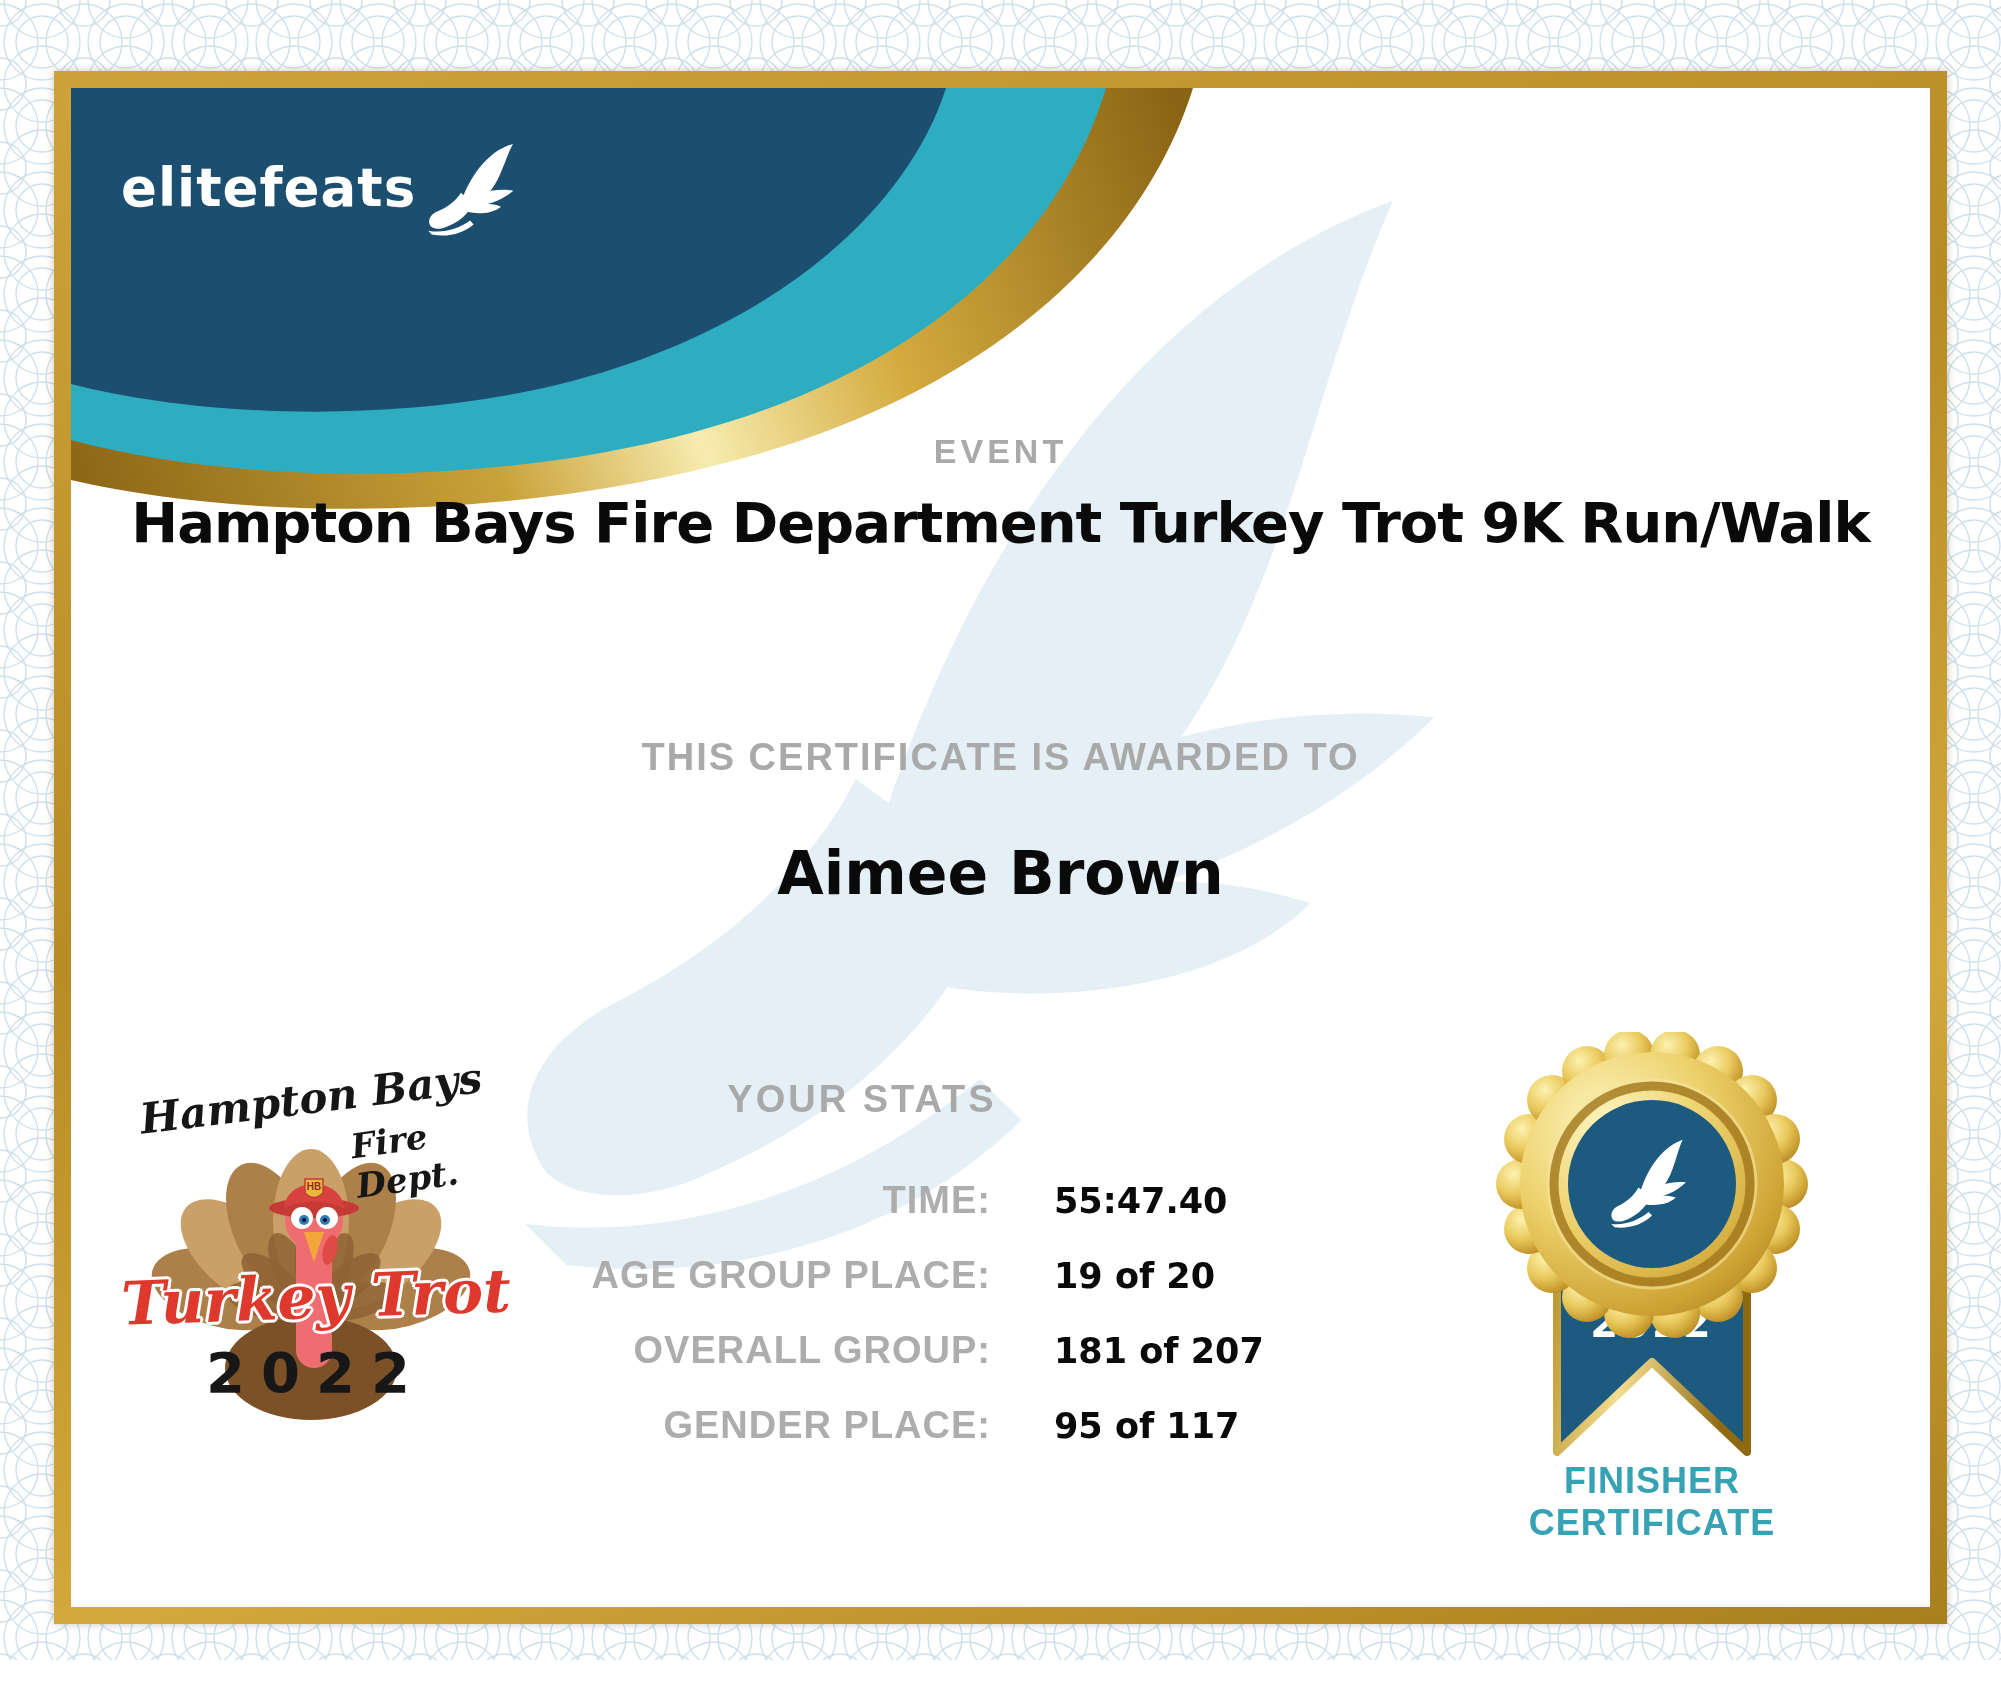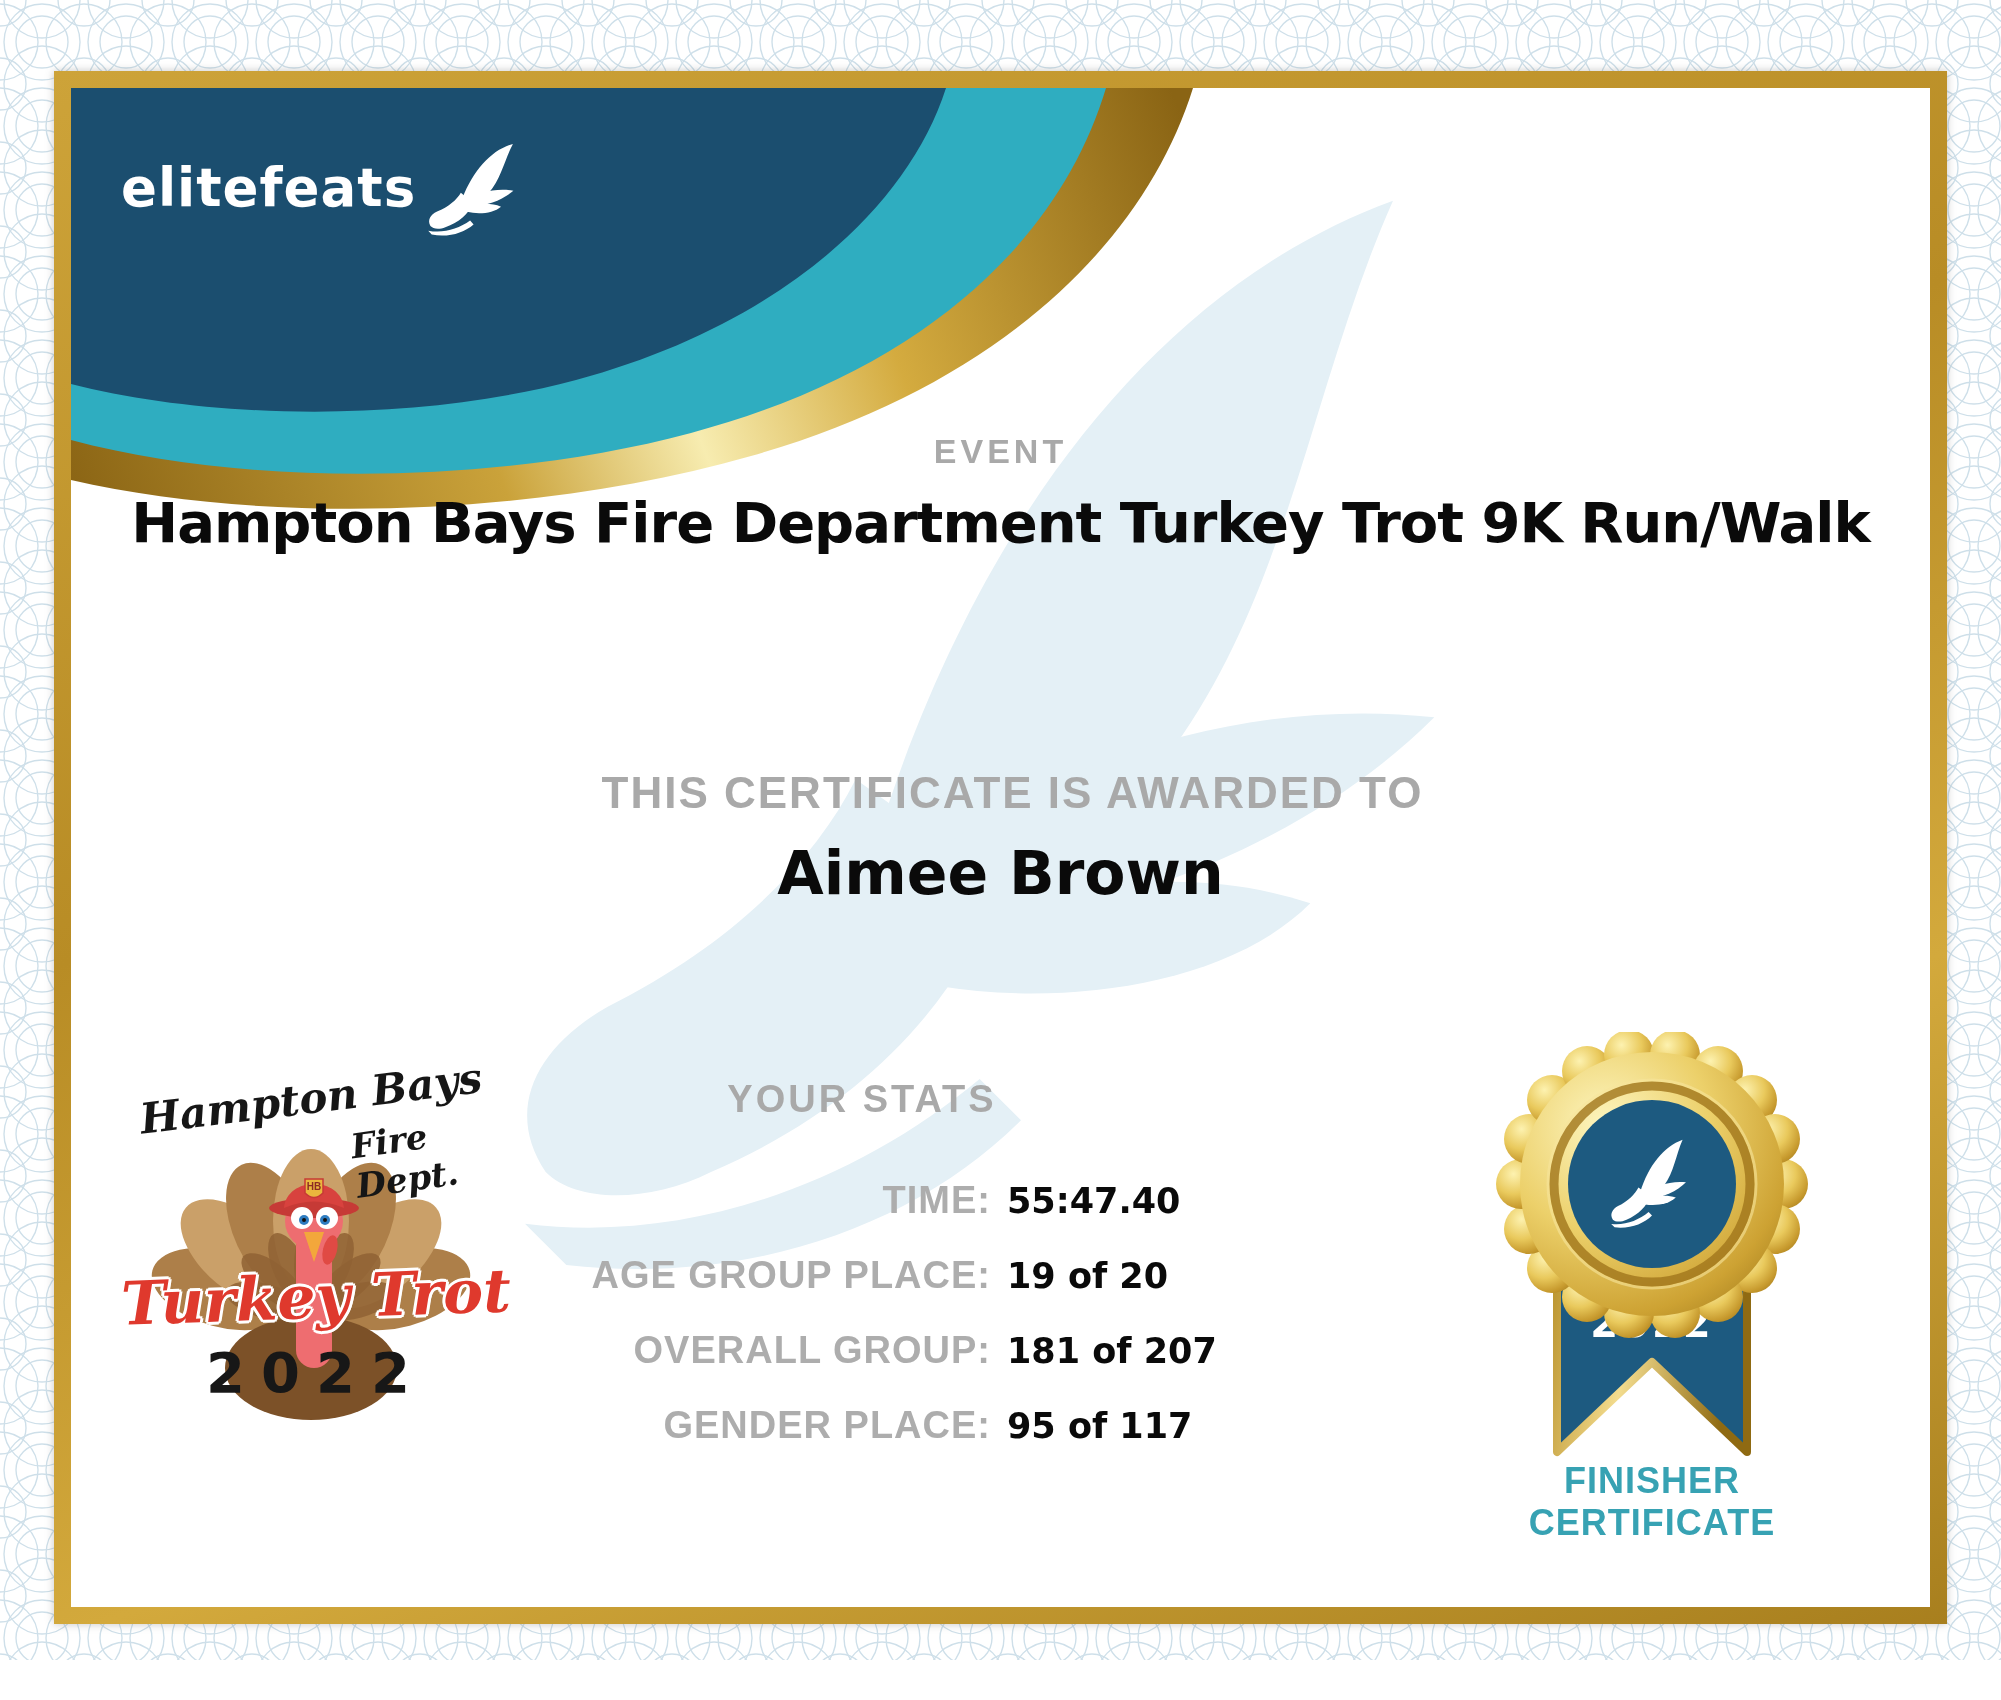--- a/index.html
+++ b/index.html
@@ -14,27 +14,27 @@
   .curves{position:absolute;left:0;top:0;}
   .brand{position:absolute;left:50px;top:40px;display:flex;align-items:flex-start;}
   .brand-text{font-family:"DejaVu Sans",sans-serif;font-weight:bold;font-size:53px;color:#fff;
               letter-spacing:1px;line-height:120px;}
   .brand-icon{width:112px;height:128px;margin-left:4px;margin-top:-2px;transform:rotate(4deg);}
   .center-line{position:absolute;left:0;width:100%;text-align:center;}
   .gray{color:#a9a9a9;}
   .event-label{top:344px;font-size:34px;font-weight:bold;letter-spacing:4px;}
   .event-name{top:402px;margin:0;font-family:"DejaVu Sans",sans-serif;font-weight:bold;
               font-size:56px;color:#0a0a0a;letter-spacing:-1px;}
-  .awarded-label{top:680px;font-size:44px;font-weight:bold;letter-spacing:2px;padding-left:12px;}
+  .awarded-label{top:648px;font-size:38px;font-weight:bold;letter-spacing:2px;}
   .recipient{top:750px;font-family:"DejaVu Sans",sans-serif;font-weight:bold;font-size:60px;color:#0a0a0a;}
   .division{top:920px;font-size:45px;color:#111;}
   .stats-label{position:absolute;left:0;top:990px;width:1582px;text-align:center;
                font-size:38px;font-weight:bold;letter-spacing:3px;color:#a9a9a9;}
   .stats{position:absolute;left:0;top:1075px;width:1582px;}
-  .stat-row{display:flex;align-items:center;height:75px;}
+  .stat-row{display:flex;align-items:center;height:75px;gap:47px;}
   .stat-label{width:920px;text-align:right;font-size:38px;font-weight:bold;
               letter-spacing:1px;color:#adadad;}
   .stat-value{margin-left:16px;font-family:"DejaVu Sans",sans-serif;font-weight:bold;
               font-size:35px;color:#0a0a0a;}
   .turkey{position:absolute;left:30px;top:980px;width:430px;height:375px;}
   .turkey svg{position:absolute;left:0;top:0;}
   .script{font-family:"DejaVu Serif",serif;font-style:italic;font-weight:bold;color:#161616;}
   .t-line1{position:absolute;left:38px;top:6px;font-size:42px;transform:rotate(-7deg);}
   .t-line2{position:absolute;left:252px;top:46px;font-size:34px;transform:rotate(-8deg);}
   .t-script{position:absolute;left:0px;top:194px;width:430px;text-align:center;font-size:60px;

